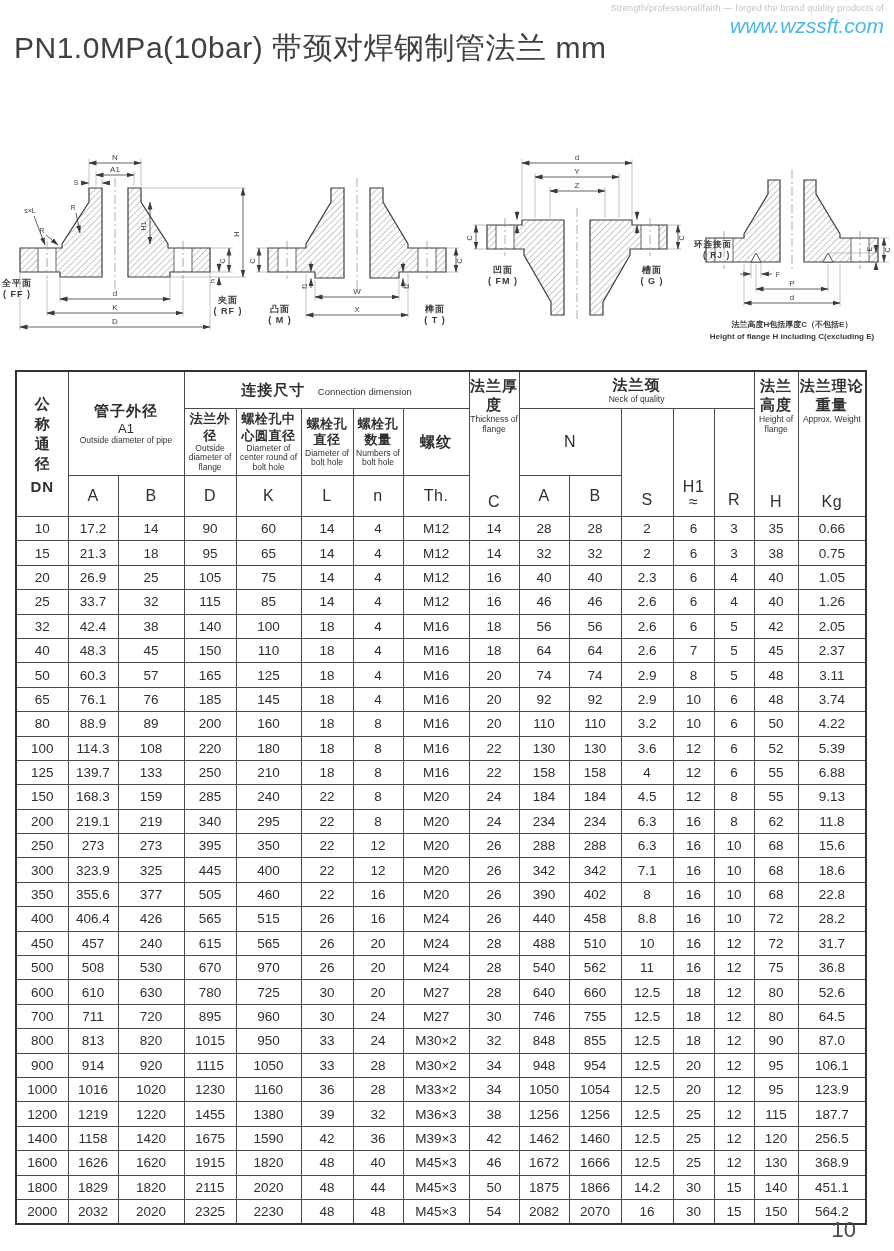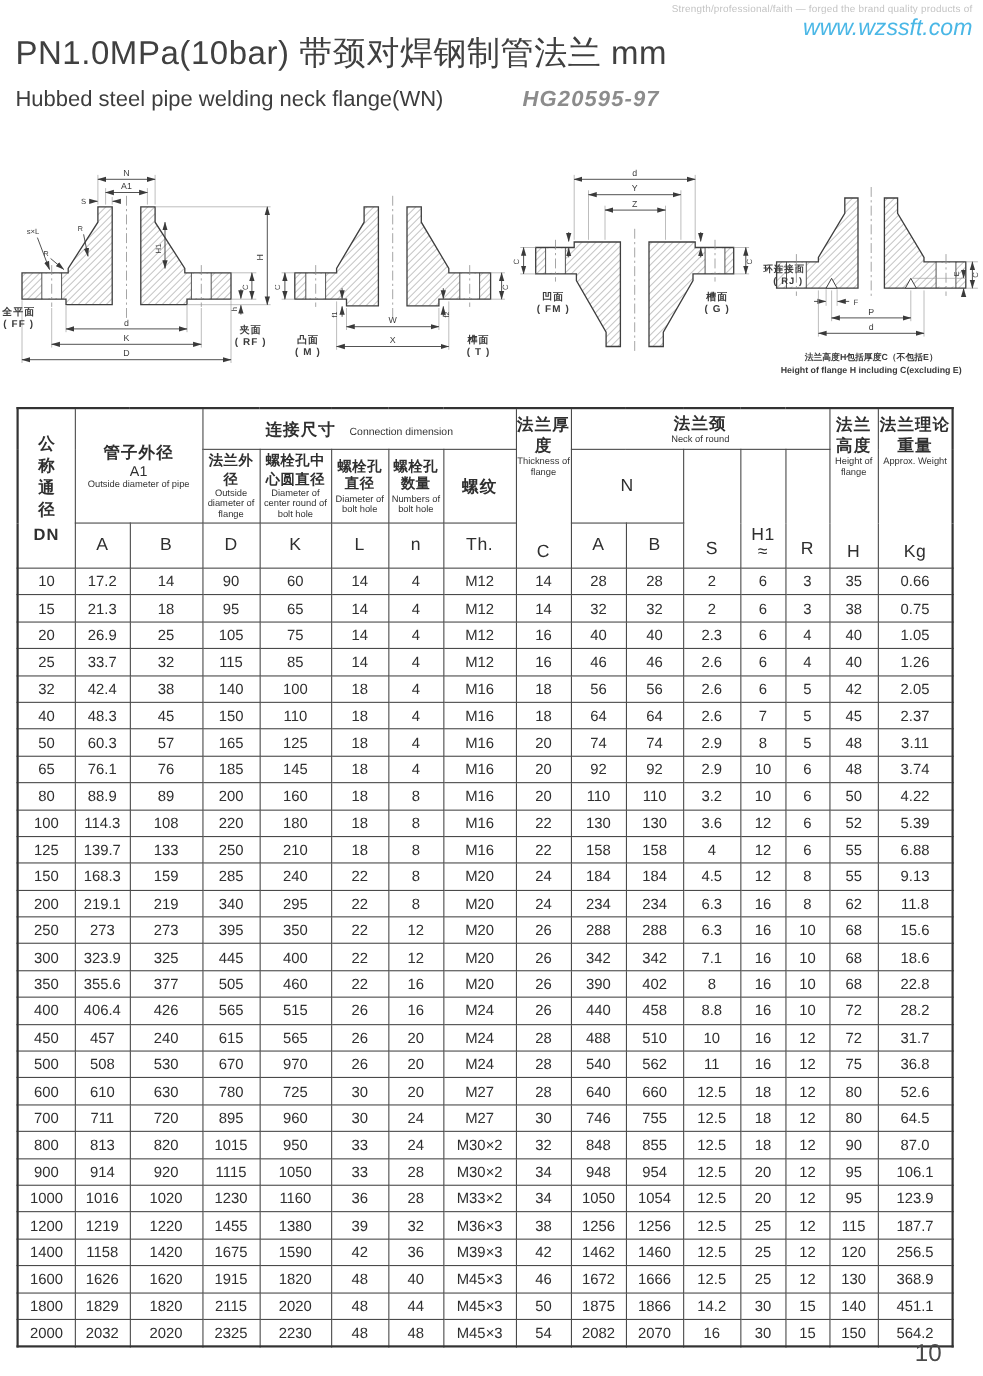--- a/index.html
+++ b/index.html
@@ -68,24 +68,20 @@
       <path d="M8,0.6 L0,3 L8,5.4 Z" fill="#3a3a3a"></path>
     </marker>
   </defs>
 </svg>
 
 <div class="tagline">Strength/professional/faith — forged the brand quality products of</div>
 <div class="website">www.wzssft.com</div>
 
 <div class="titleblock">
   <div class="title">PN1.0MPa(10bar) 带颈对焊钢制管法兰  mm</div>
-  <div class="subtitle-row">
-    <span class="subtitle">Hubbed steel pipe welding neck flange(WN)</span>
-    <span class="standard">HG20595-97</span>
-  </div>
 </div>
 
 <div class="diagrams">
 
   <svg viewBox="0 0 250 203" width="250" height="203">
     <line class="cl" x1="115" y1="28" x2="115" y2="140"></line>
     <g>
       <path class="mat" d="M102,38 L89,38 L89,52 L62,94 L62,98 L20,98 L20,122 L60,122 L60,127 L102,127 Z"></path>
       <path class="mat" d="M128,38 L141,38 L141,52 L168,94 L168,98 L210,98 L210,122 L170,122 L170,127 L128,127 Z"></path>
     </g>
@@ -333,21 +329,21 @@
           <div class="colstack">
             <div>
               <div class="zh">法兰厚度</div>
               <div class="en">Thickness of flange</div>
             </div>
             <div class="letter">C</div>
           </div>
         </th>
         <th colspan="5">
           <div class="zh">法兰颈</div>
-          <div class="en">Neck of round</div>
+          <div class="en">Neck of quality</div>
         </th>
         <th rowspan="3">
           <div class="colstack">
             <div>
               <div class="zh">法兰高度</div>
               <div class="en">Height of flange</div>
             </div>
             <div class="letter">H</div>
           </div>
         </th>

